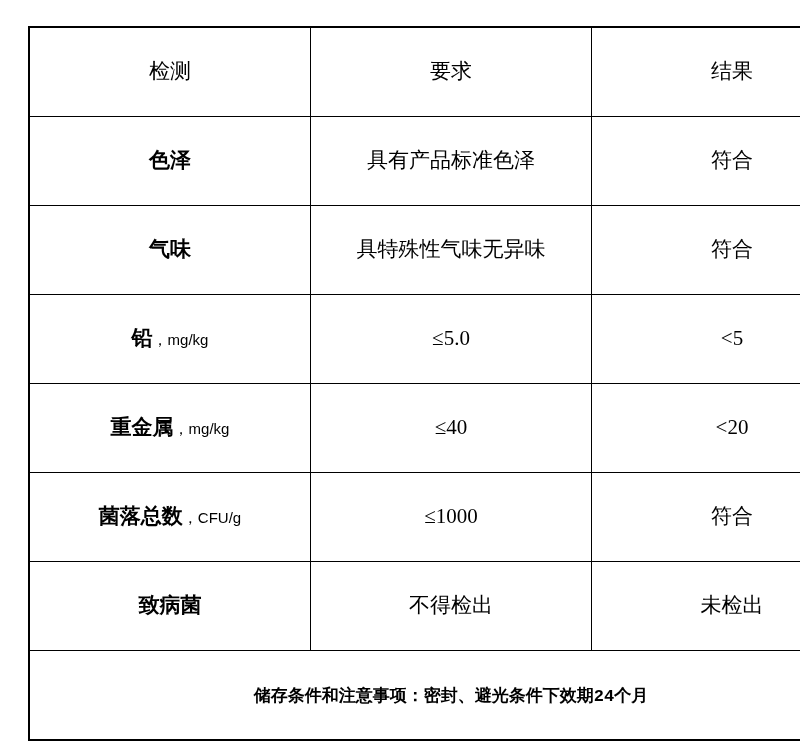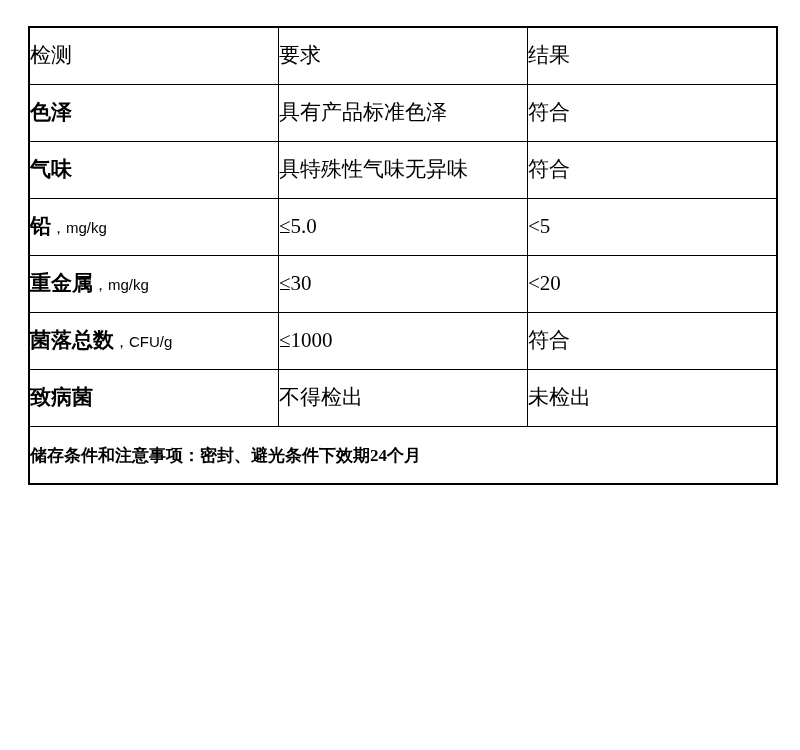--- a/index.html
+++ b/index.html
@@ -22,24 +22,25 @@
     padding: 26px 28px 0 28px;
   }
   table.spec-table {
     width: 744px;
     border-collapse: collapse;
     table-layout: fixed;
     border: 2px solid #000;
   }
   table.spec-table td {
     border: 1px solid #000;
+    text-align: center;
     vertical-align: middle;
     font-size: 21px;
     line-height: 1.2;
-    padding: 0;
+    padding: 16px;
     height: 56px;
   }
   table.spec-table td.col-item { width: 248px; }
   table.spec-table td.col-req  { width: 248px; }
   table.spec-table td.col-res  { width: 248px; }
 
   td.header-cell {
     font-size: 21px;
     height: 58px;
   }
@@ -53,21 +54,21 @@
     font-weight: bold;
   }
   .footer-row td {
     text-align: left;
     font-size: 18px;
     height: 44px;
     padding-left: 6px;
     font-weight: 600;
   }
   .footer-text {
-    font-family: Liberation Serif, serif;
+    font-family: Liberation Mono, monospace;
     font-size: 17px;
     font-weight: bold;
   }
 </style>
 </head>
 <body>
 
 <div class="page">
   <table class="spec-table">
     <tbody>
@@ -95,21 +96,21 @@
 
 
       <tr>
         <td class="col-item"><span class="cellmain">铅</span><span class="unit">，mg/kg</span></td>
         <td class="col-req">≤5.0</td>
         <td class="col-res">&lt;5</td>
       </tr>
 
       <tr>
         <td class="col-item"><span class="cellmain">重金属</span><span class="unit">，mg/kg</span></td>
-        <td class="col-req">≤30</td>
+        <td class="col-req">≤40</td>
         <td class="col-res">&lt;20</td>
       </tr>
 
       <tr>
         <td class="col-item"><span class="cellmain">菌落总数</span><span class="unit">，CFU/g</span></td>
         <td class="col-req">≤1000</td>
         <td class="col-res">符合</td>
       </tr>
 
       <tr>

